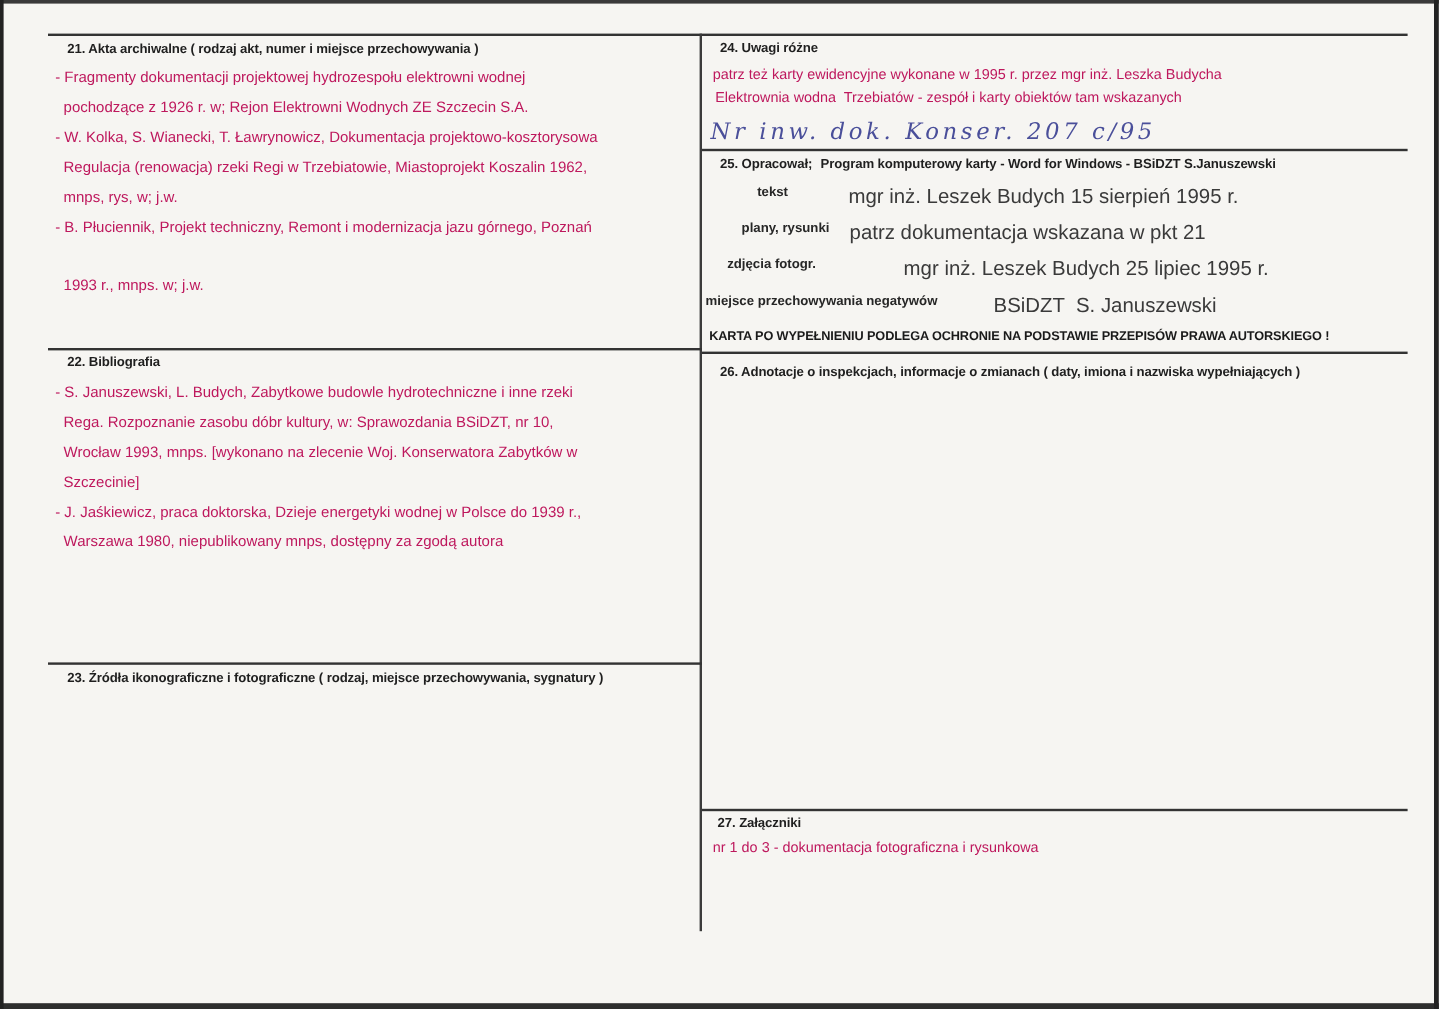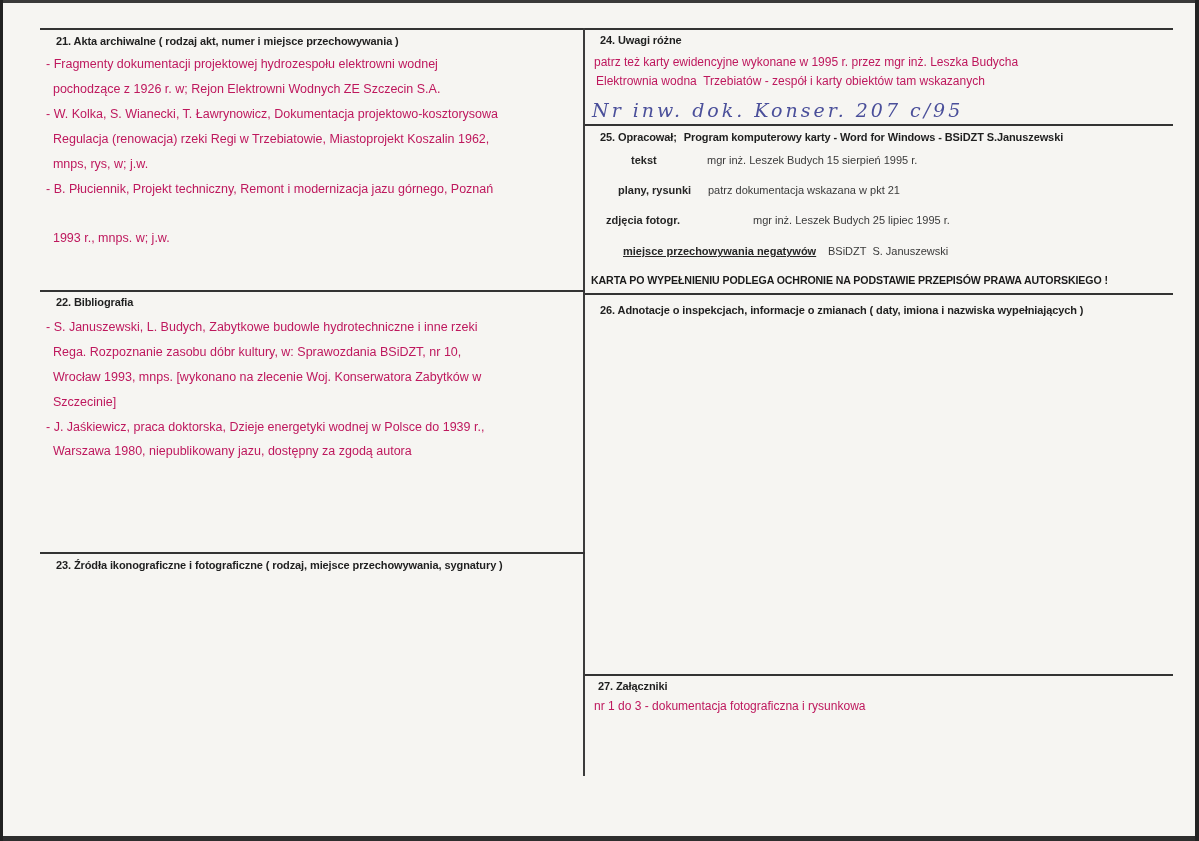--- a/index.html
+++ b/index.html
@@ -60,21 +60,21 @@
     }
     .label-bold {
       position: absolute;
       font-size: 11px;
       font-weight: bold;
       color: #262626;
       white-space: nowrap;
     }
     .val {
       position: absolute;
-      font-size: 11px;
+      font-size: 17px;
       color: #3a3a3a;
       white-space: nowrap;
     }
     .warning {
       position: absolute;
       font-size: 10.6px;
       font-weight: bold;
       color: #1a1a1a;
       white-space: nowrap;
       letter-spacing: -0.1px;
@@ -117,21 +117,21 @@
   <div class="body-line" style="left:46px; top:207px; white-space:pre;margin-top:24px;">  1993 r., mnps. w; j.w.</div>
 </div>
 
 <div>
   <div class="sec-title" style="left:56px; top:296px;">22. Bibliografia</div>
   <div class="body-line" style="left:46px; top:320px;">- S. Januszewski, L. Budych, Zabytkowe budowle hydrotechniczne i inne rzeki</div>
   <div class="body-line" style="left:46px; top:345px; white-space:pre;">  Rega. Rozpoznanie zasobu dóbr kultury, w: Sprawozdania BSiDZT, nr 10,</div>
   <div class="body-line" style="left:46px; top:370px; white-space:pre;">  Wrocław 1993, mnps. [wykonano na zlecenie Woj. Konserwatora Zabytków w</div>
   <div class="body-line" style="left:46px; top:395px; white-space:pre;">  Szczecinie]</div>
   <div class="body-line" style="left:46px; top:420px;">- J. Jaśkiewicz, praca doktorska, Dzieje energetyki wodnej w Polsce do 1939 r.,</div>
-  <div class="body-line" style="left:46px; top:444px; white-space:pre;">  Warszawa 1980, niepublikowany jazu, dostępny za zgodą autora</div>
+  <div class="body-line" style="left:46px; top:444px; white-space:pre;">  Warszawa 1980, niepublikowany mnps, dostępny za zgodą autora</div>
 </div>
 
 <div>
   <div class="sec-title" style="left:56px; top:559px;">23. Źródła ikonograficzne i fotograficzne ( rodzaj, miejsce przechowywania, sygnatury )</div>
 </div>
 
 <div>
   <div class="sec-title" style="left:600px; top:34px;">24. Uwagi różne</div>
   <div class="body-line small" style="left:594px; top:55px;">patrz też karty ewidencyjne wykonane w 1995 r. przez mgr inż. Leszka Budycha</div>
   <div class="body-line small" style="left:596px; top:74px; white-space:pre;">Elektrownia wodna  Trzebiatów - zespół i karty obiektów tam wskazanych</div>
@@ -146,21 +146,21 @@
 
   <div class="label-bold" style="left:606px; top:154px;padding-left:25px;">tekst</div>
   <div class="val" style="left:707px; top:154px;">mgr inż. Leszek Budych 15 sierpień 1995 r.</div>
 
   <div class="label-bold" style="left:606px; top:184px;padding-left:12px;">plany, rysunki</div>
   <div class="val" style="left:708px; top:184px;">patrz dokumentacja wskazana w pkt 21</div>
 
   <div class="label-bold" style="left:606px; top:214px;">zdjęcia fotogr.</div>
   <div class="val" style="left:707px; top:214px;margin-left:46px;">mgr inż. Leszek Budych 25 lipiec 1995 r.</div>
 
-  <div class="label-bold" style="left:623px; top:245px;text-decoration:underline;">miejsce przechowywania negatywów</div>
+  <div class="label-bold" style="left:588px; top:245px;">miejsce przechowywania negatywów</div>
   <div class="val" style="left:828px; top:245px; white-space:pre;">BSiDZT  S. Januszewski</div>
 
   <div class="warning" style="left:591px; top:274px;">KARTA PO WYPEŁNIENIU PODLEGA OCHRONIE NA PODSTAWIE PRZEPISÓW PRAWA AUTORSKIEGO !</div>
 </div>
 
 <div>
   <div class="sec-title" style="left:600px; top:304px;">26. Adnotacje o inspekcjach, informacje o zmianach ( daty, imiona i nazwiska wypełniających )</div>
 </div>
 
 <div>

